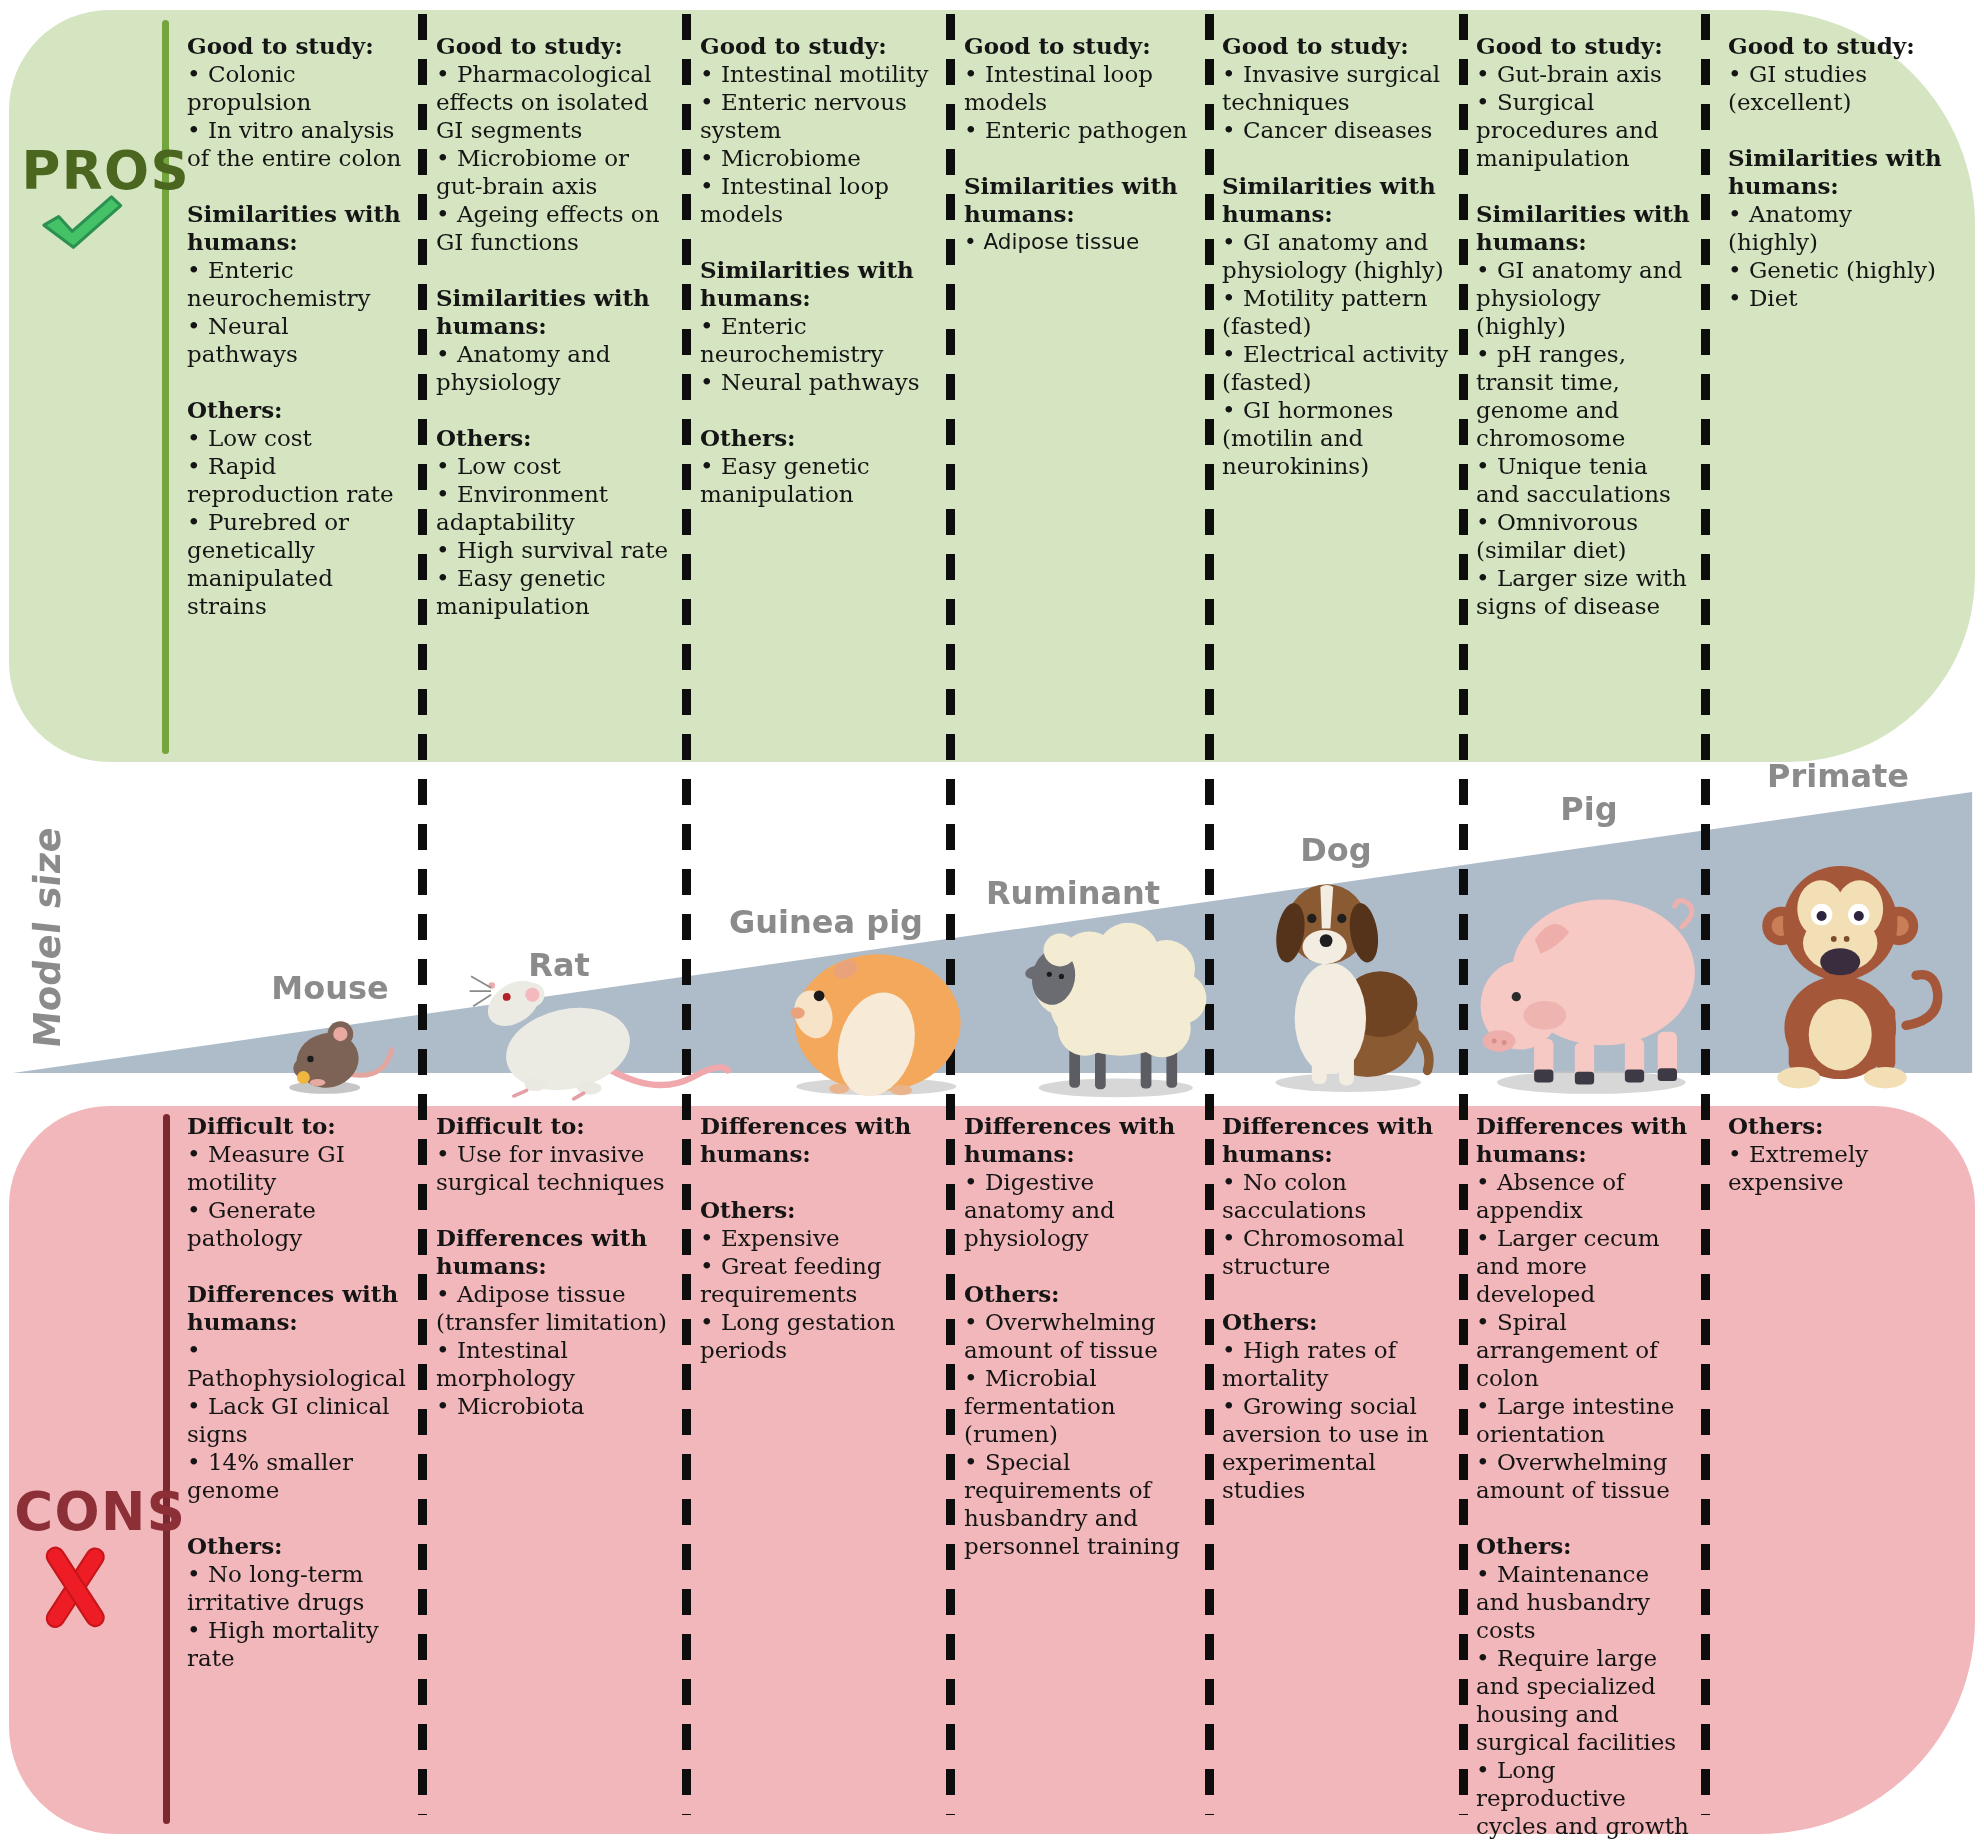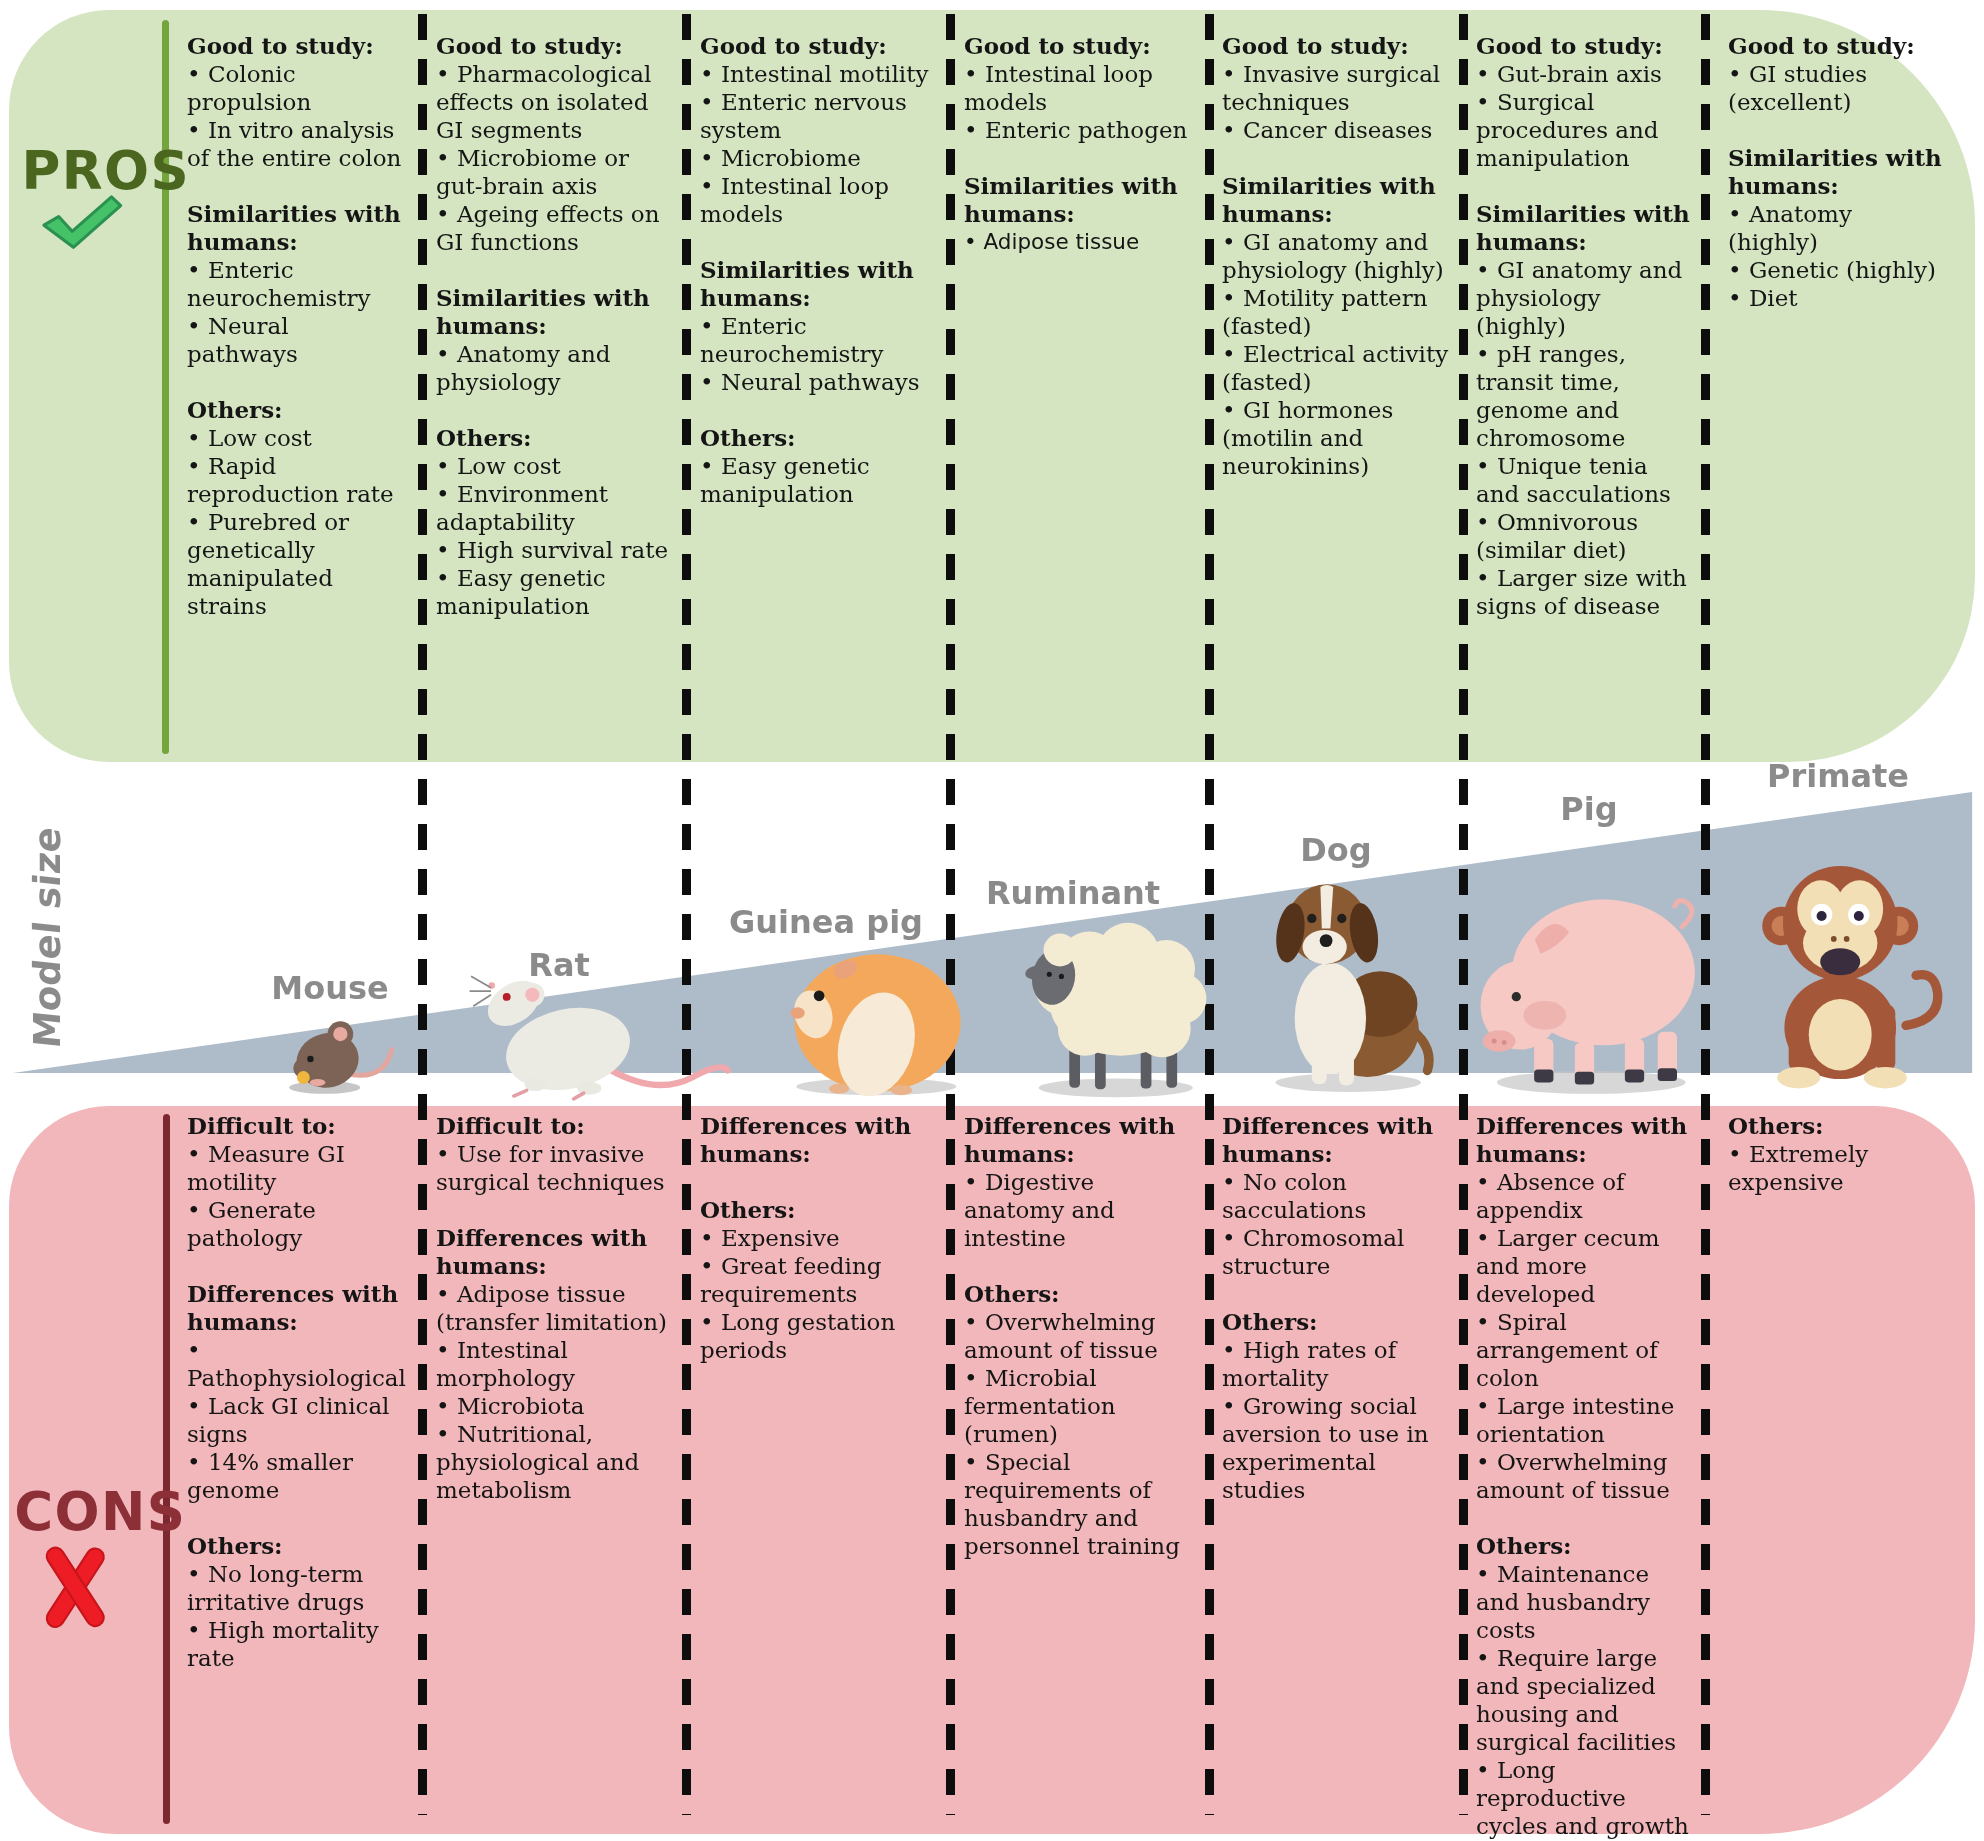--- a/index.html
+++ b/index.html
@@ -351,38 +351,37 @@
       <div class="col" style="left: 436px; width: 236px;">
         <div class="section">
           <div class="heading">Difficult to:</div>
           <div class="item">• Use for invasive surgical techniques</div>
         </div>
         <div class="section">
           <div class="heading">Differences with humans:</div>
           <div class="item">• Adipose tissue (transfer limitation)</div>
           <div class="item">• Intestinal morphology</div>
           <div class="item">• Microbiota</div>
-          <div class="item">• Nutritional, physiological and metabolism</div>
         </div>
       </div>
       <div class="col" style="left: 700px; width: 236px;">
         <div class="section">
           <div class="heading">Differences with humans:</div>
         </div>
         <div class="section">
           <div class="heading">Others:</div>
           <div class="item">• Expensive</div>
           <div class="item">• Great feeding requirements</div>
           <div class="item">• Long gestation periods</div>
         </div>
       </div>
       <div class="col" style="left: 964px; width: 230px;">
         <div class="section">
           <div class="heading">Differences with humans:</div>
-          <div class="item">• Digestive anatomy and intestine</div>
+          <div class="item">• Digestive anatomy and physiology</div>
         </div>
         <div class="section">
           <div class="heading">Others:</div>
           <div class="item">• Overwhelming amount of tissue</div>
           <div class="item">• Microbial fermentation (rumen)</div>
           <div class="item">• Special requirements of husbandry and personnel training</div>
         </div>
       </div>
       <div class="col" style="left: 1222px; width: 227px;">
         <div class="section">

